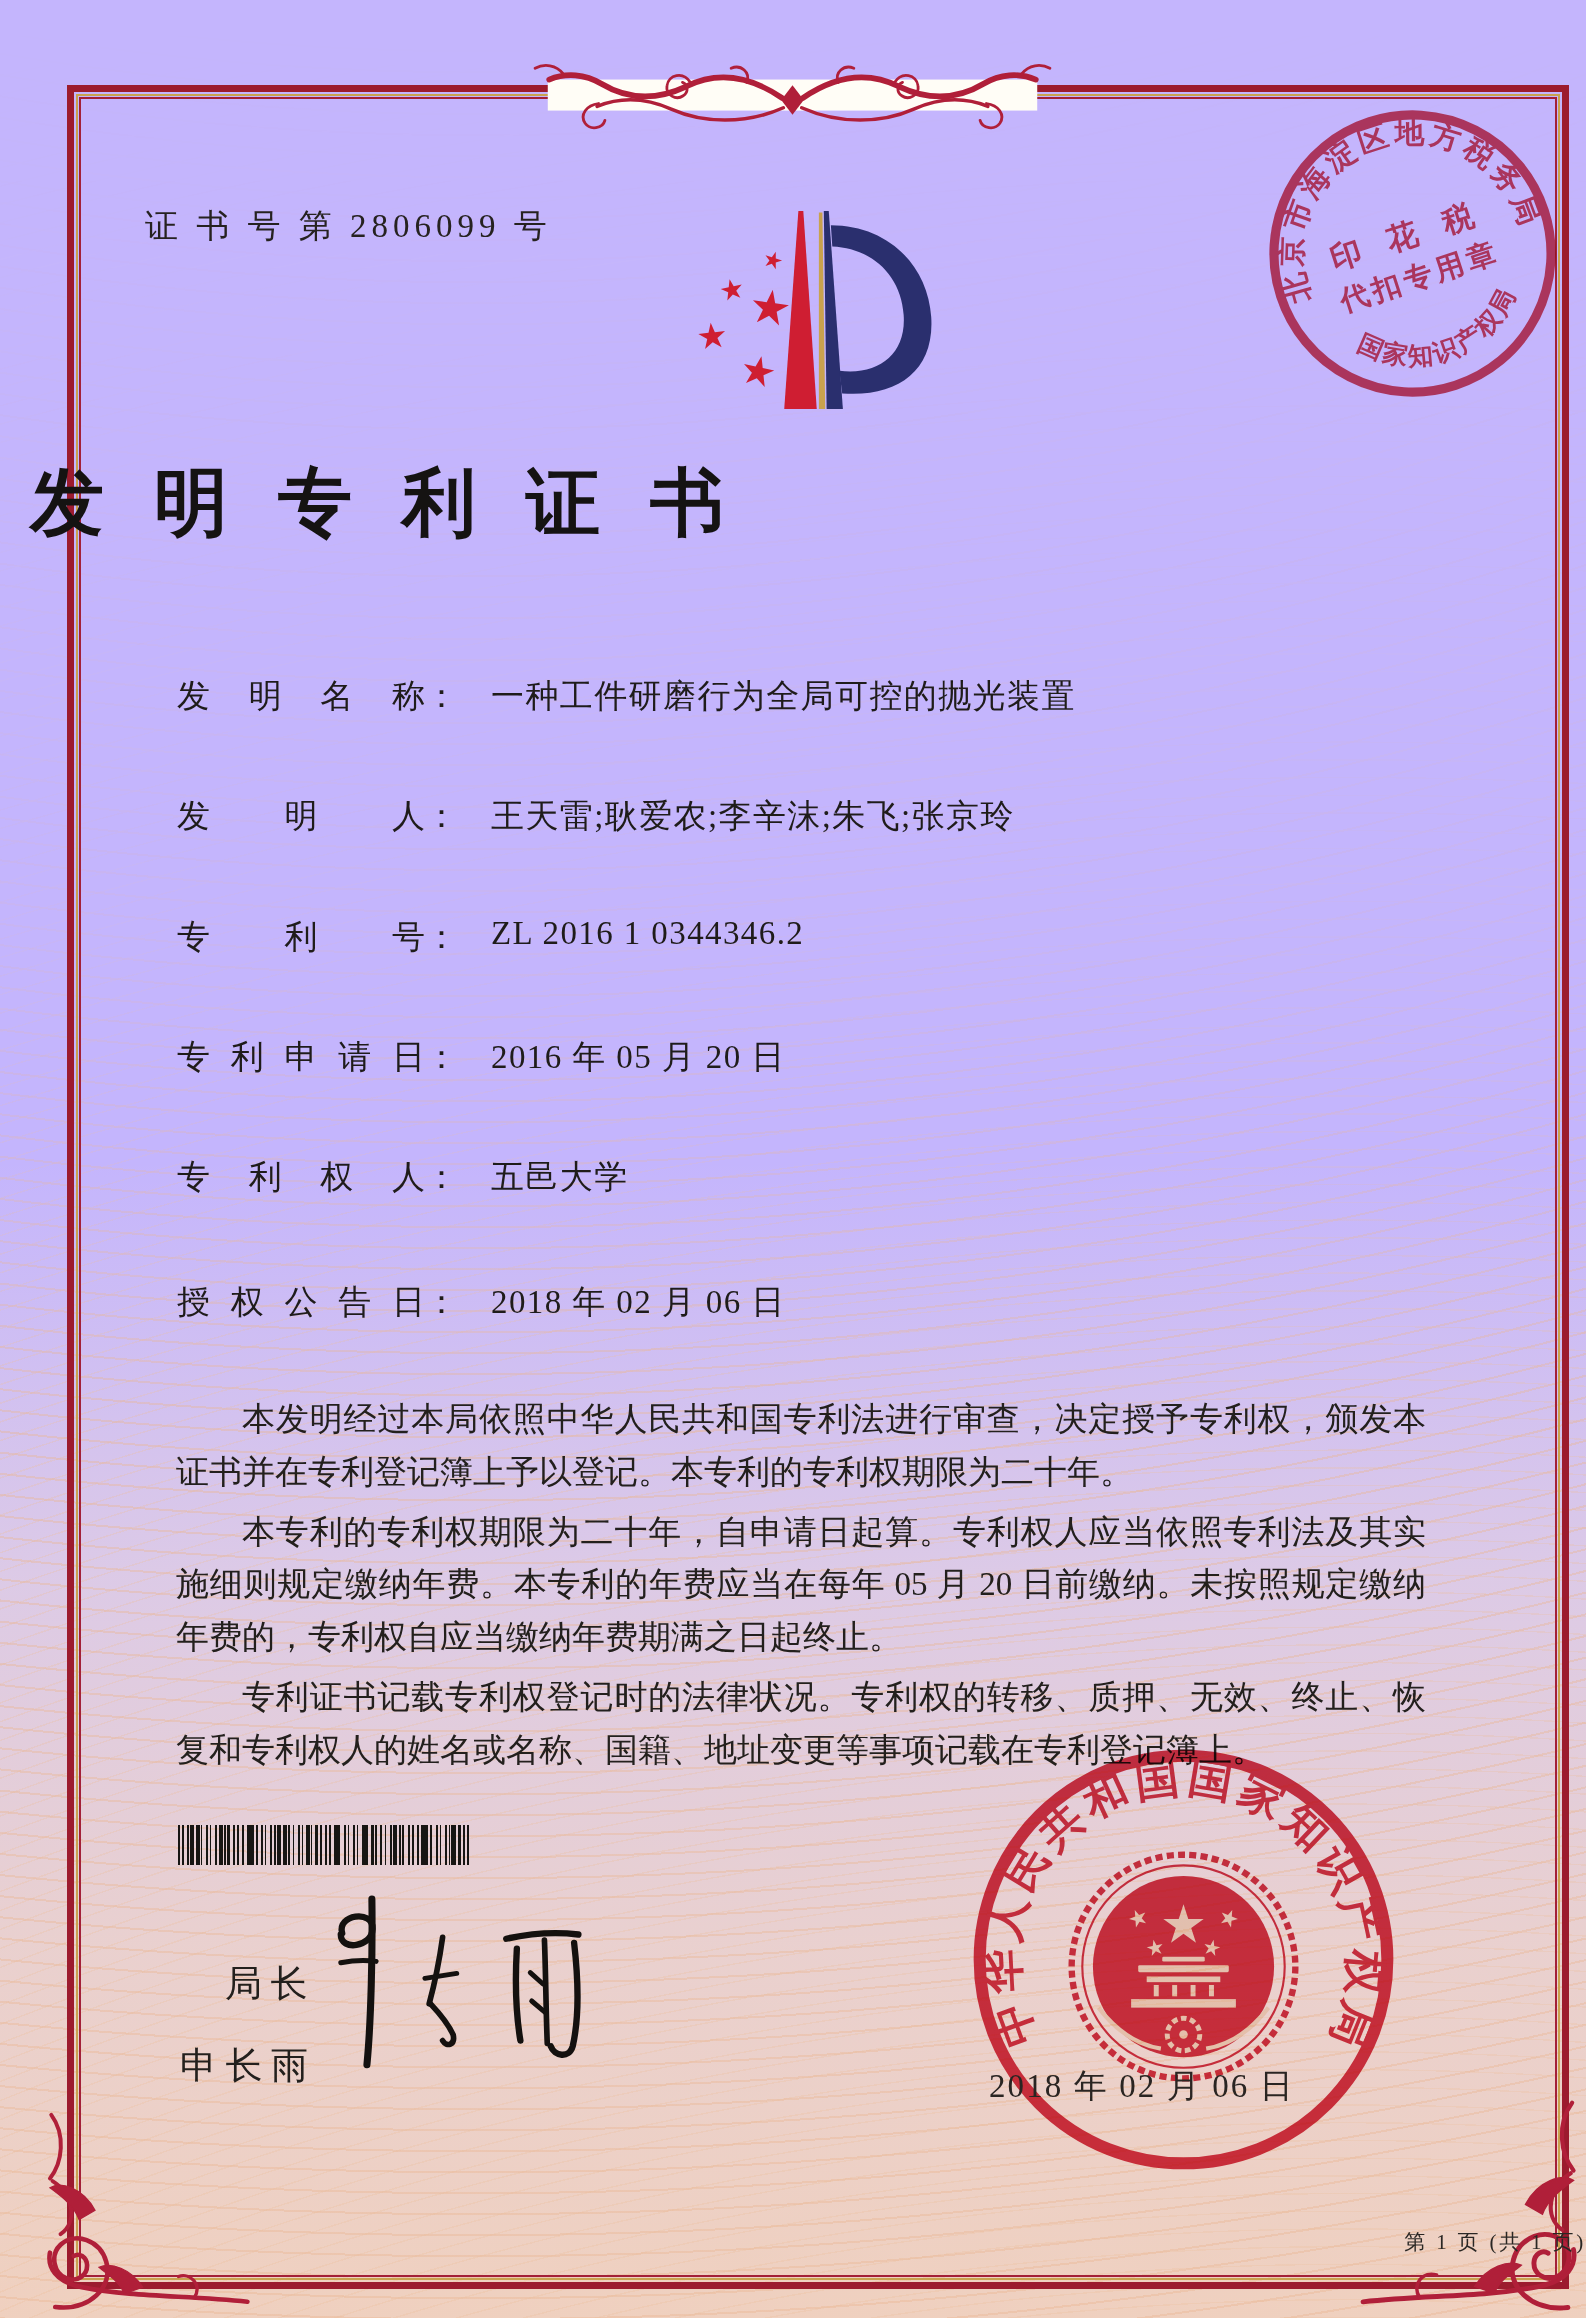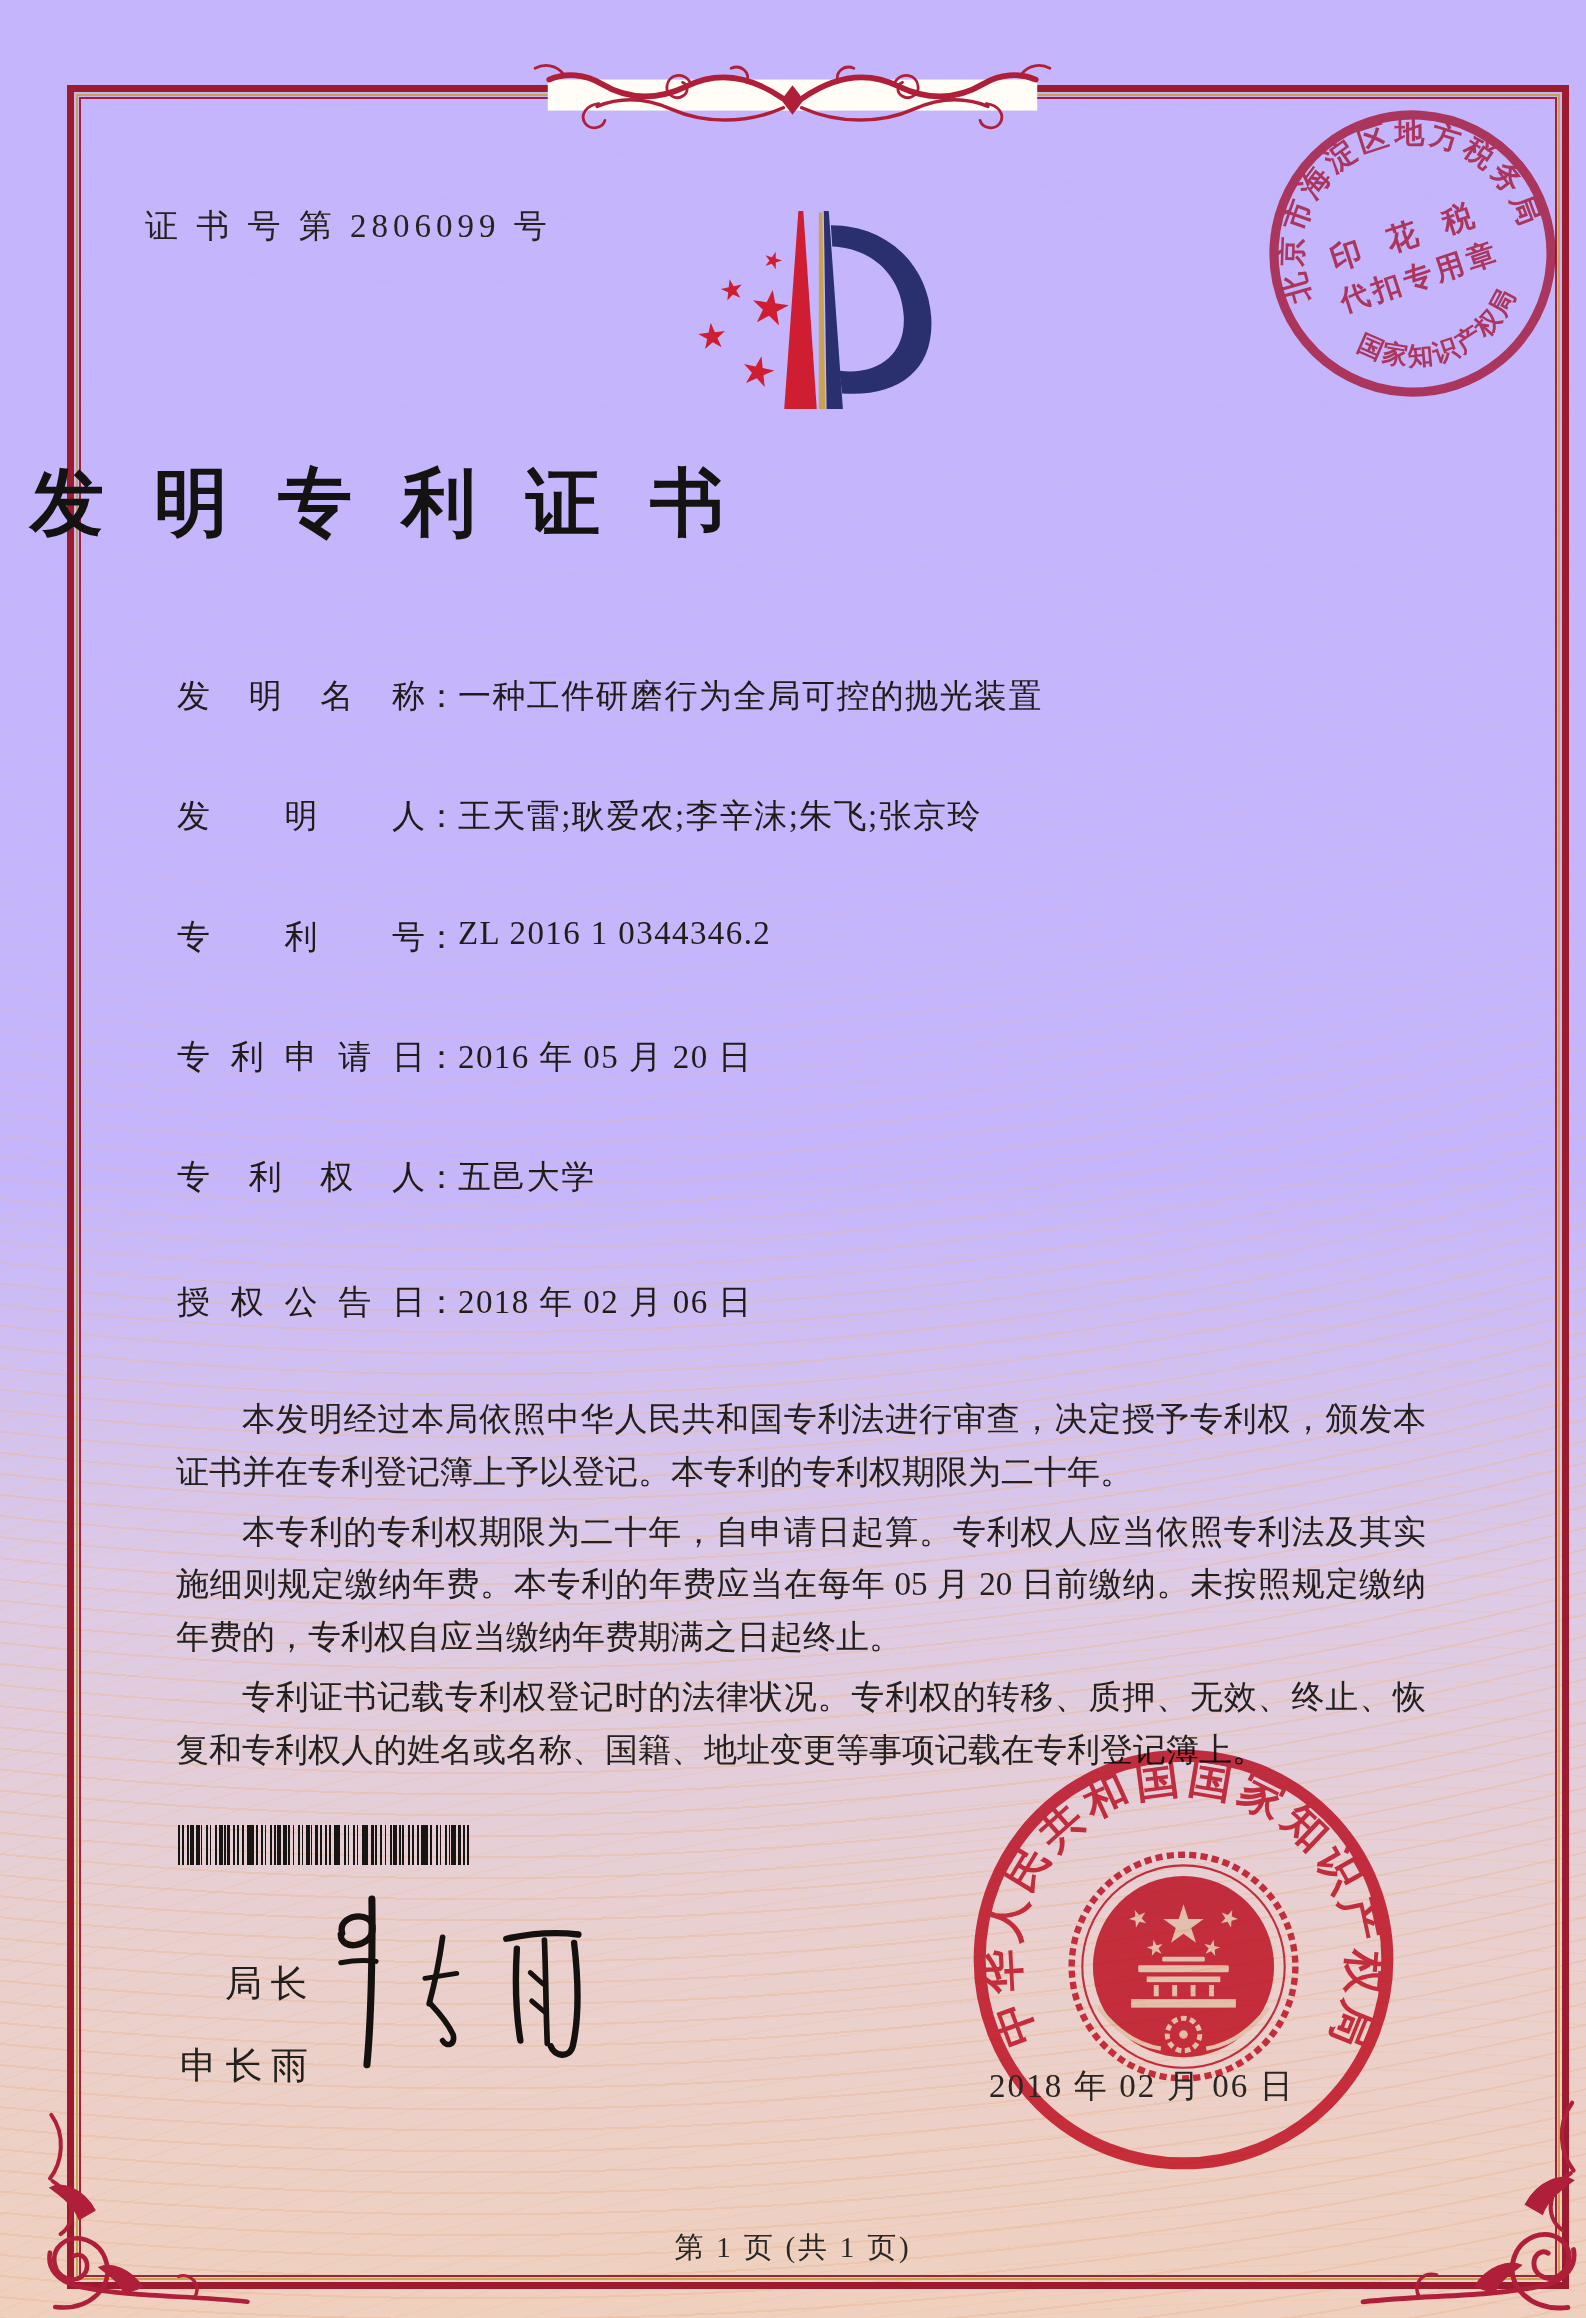--- a/index.html
+++ b/index.html
@@ -25,37 +25,37 @@
   .frame-gold{position:absolute; inset:2.1px; border:2.1px solid #c9a24e;}
   .frame-inner{position:absolute; inset:1.4px; border:2.1px solid #a32038;}
   .orn{position:absolute;}
   .cert-no{position:absolute; left:145px; top:204px; font-size:33px; letter-spacing:5px; color:#262220;}
   .title{position:absolute; left:0; right:0; top:454px; 
     font-size:74px; font-weight:bold; letter-spacing:50px; padding-left:30px; color:#151312;}
   .fields{position:absolute; left:177px; top:674px; width:1253px;}
   .frow{position:absolute; left:0; height:47px; font-size:33px; white-space:nowrap;}
   .flabel{display:inline-block; width:248px; text-align:justify; text-align-last:justify; vertical-align:top;}
   .fcolon{display:inline-block; vertical-align:top;}
-  .fvalue{display:inline-block; letter-spacing:1.4px; vertical-align:top;}
+  .fvalue{display:inline-block; letter-spacing:1.4px; vertical-align:top;margin-left:33px;}
   .paras{position:absolute; left:176px; top:1393px; width:1250px; font-size:33px; line-height:1.6;
     text-align:justify; color:#23201d;}
   .paras p{margin:0 0 7px 0; text-indent:2em;}
   .barcode{position:absolute; left:178px; top:1825px; width:292px; height:40px;
     background:
       repeating-linear-gradient(90deg,#171513 0 2.1px,transparent 2.1px 4.2px,#171513 4.2px 5.7px,transparent 5.7px 9.2px),
       repeating-linear-gradient(90deg,transparent 0 12px,#171513 12px 16.3px,transparent 16.3px 20.5px,#171513 20.5px 22px,transparent 22px 29px);}
   .director-label{position:absolute; left:178px; top:1959px; font-size:37px; letter-spacing:8.5px;
     font-family:Liberation Mono, monospace; color:#23201d;margin-left:47px;}
   .director-name{position:absolute; left:180px; top:2041px; font-size:37px; letter-spacing:8.5px;
     font-family:"Liberation Sans","DejaVu Sans",sans-serif; color:#23201d;}
   .signature{position:absolute; left:304px; top:1872px;}
   .tax-stamp{position:absolute; left:1257px; top:98px; mix-blend-mode:multiply; opacity:.95;}
   .main-seal{position:absolute; left:957px; top:1733px; mix-blend-mode:multiply; opacity:.94;}
   .seal-date{position:absolute; left:989px; top:2064px; font-size:33px; letter-spacing:2.1px; color:#2a2522; z-index:6;}
-  .footer{position:absolute; left:0; right:0; top:2228px; text-align:center; font-size:29px; letter-spacing:2.8px; color:#2a2724;}
+  .footer{position:absolute; left:0; right:0; top:2228px; text-align:right; font-size:21px; letter-spacing:2.8px; color:#2a2724;}
   svg text{font-family:"Liberation Serif","DejaVu Serif",serif;}
 </style>
 </head>
 <body>
 
 <div class="page">
 
   <div class="tint"></div>
   <div class="waves"></div>
 

